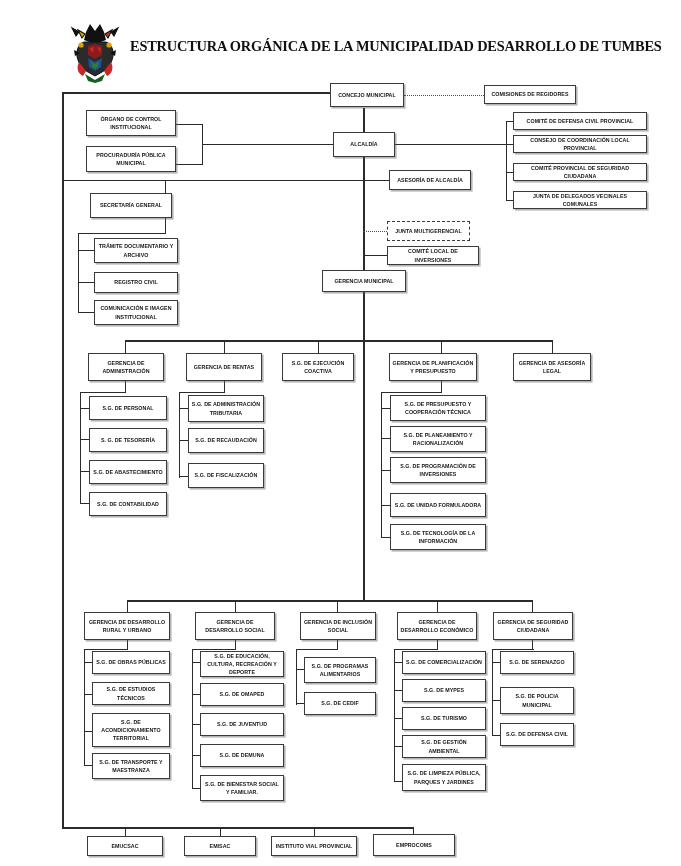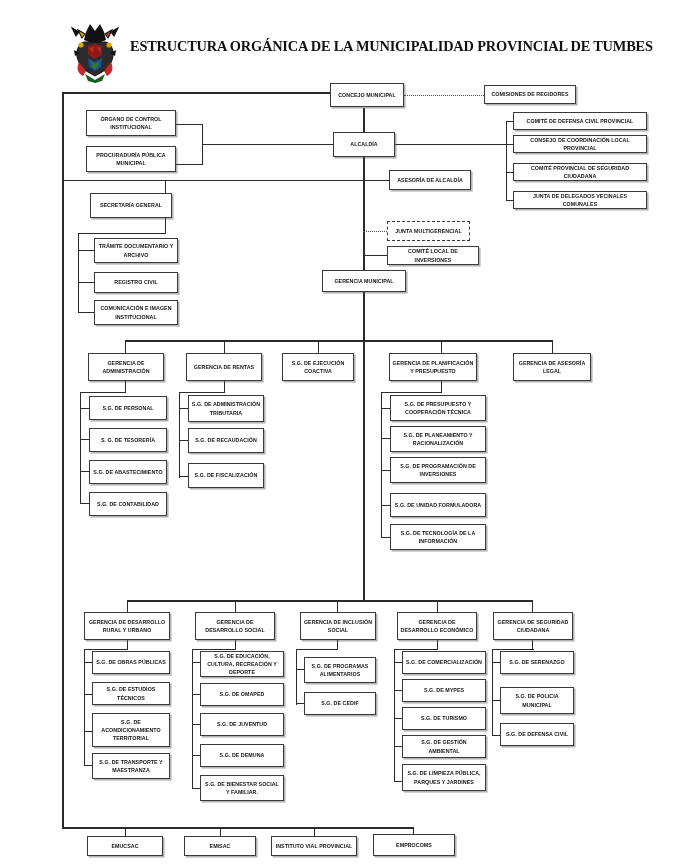--- a/index.html
+++ b/index.html
@@ -81,21 +81,21 @@
       <path d="M22 36 L29 40 L36 36 L35 45 L29 49 L23 45 Z" fill="#1c4f9c"></path>
       <path d="M25 39 L29 42 L33 39 L32 45 L29 47 L26 45 Z" fill="#2e7d32"></path>
       <path d="M13 40 C10 46 12 52 17 54 L20 49 Z" fill="#c62828"></path>
       <path d="M45 40 C48 46 46 52 41 54 L38 49 Z" fill="#c62828"></path>
       <path d="M19 52 L29 58 L39 52 L36 59 L29 61 L22 59 Z" fill="#1b5e20"></path>
       <circle cx="15" cy="23" r="2.6" fill="#d9a300"></circle>
       <circle cx="43" cy="23" r="2.6" fill="#d9a300"></circle>
       <path d="M8 28 L14 31 L9 34 Z" fill="#111"></path>
       <path d="M50 28 L44 31 L49 34 Z" fill="#111"></path>
     </svg>
-    <div id="title">ESTRUCTURA ORGÁNICA DE LA MUNICIPALIDAD PROVINCIAL DE  TUMBES</div>
+    <div id="title">ESTRUCTURA ORGÁNICA DE LA MUNICIPALIDAD DESARROLLO DE  TUMBES</div>
   </div>
 
   <div class="ln thick v" style="left:62px;top:92px;height:736px;"></div>
   <div class="ln thick h" style="left:62px;top:92px;width:268px;"></div>
 
   <div class="dot" style="left:404px;top:95px;width:80px;"></div>
 
   <div class="ln thick v" style="left:363px;top:108px;height:32px;"></div>
 
   <div class="ln h" style="left:175px;top:124px;width:28px;"></div>

